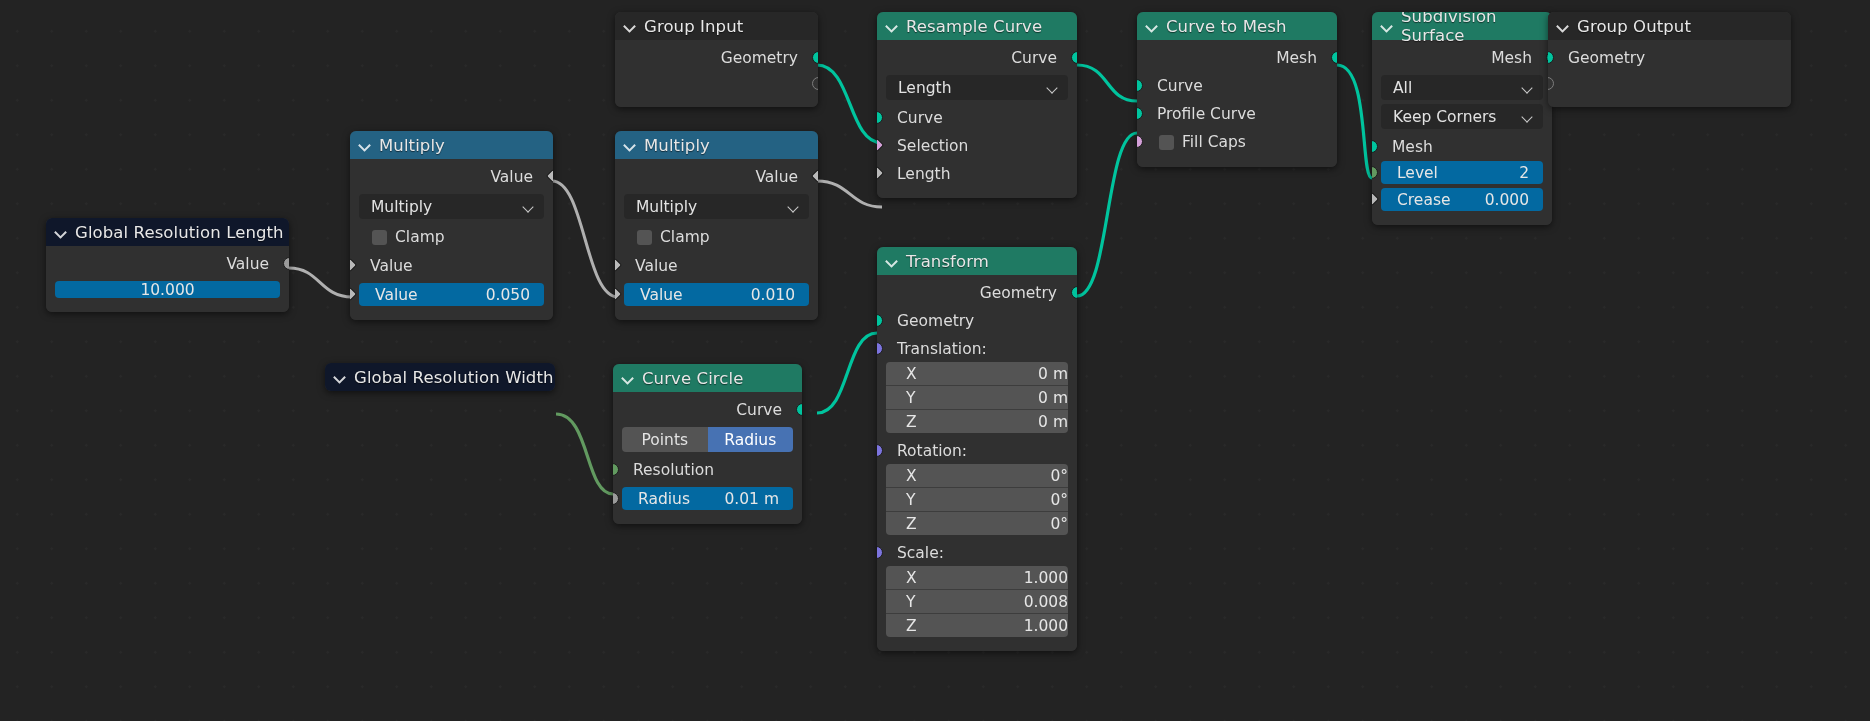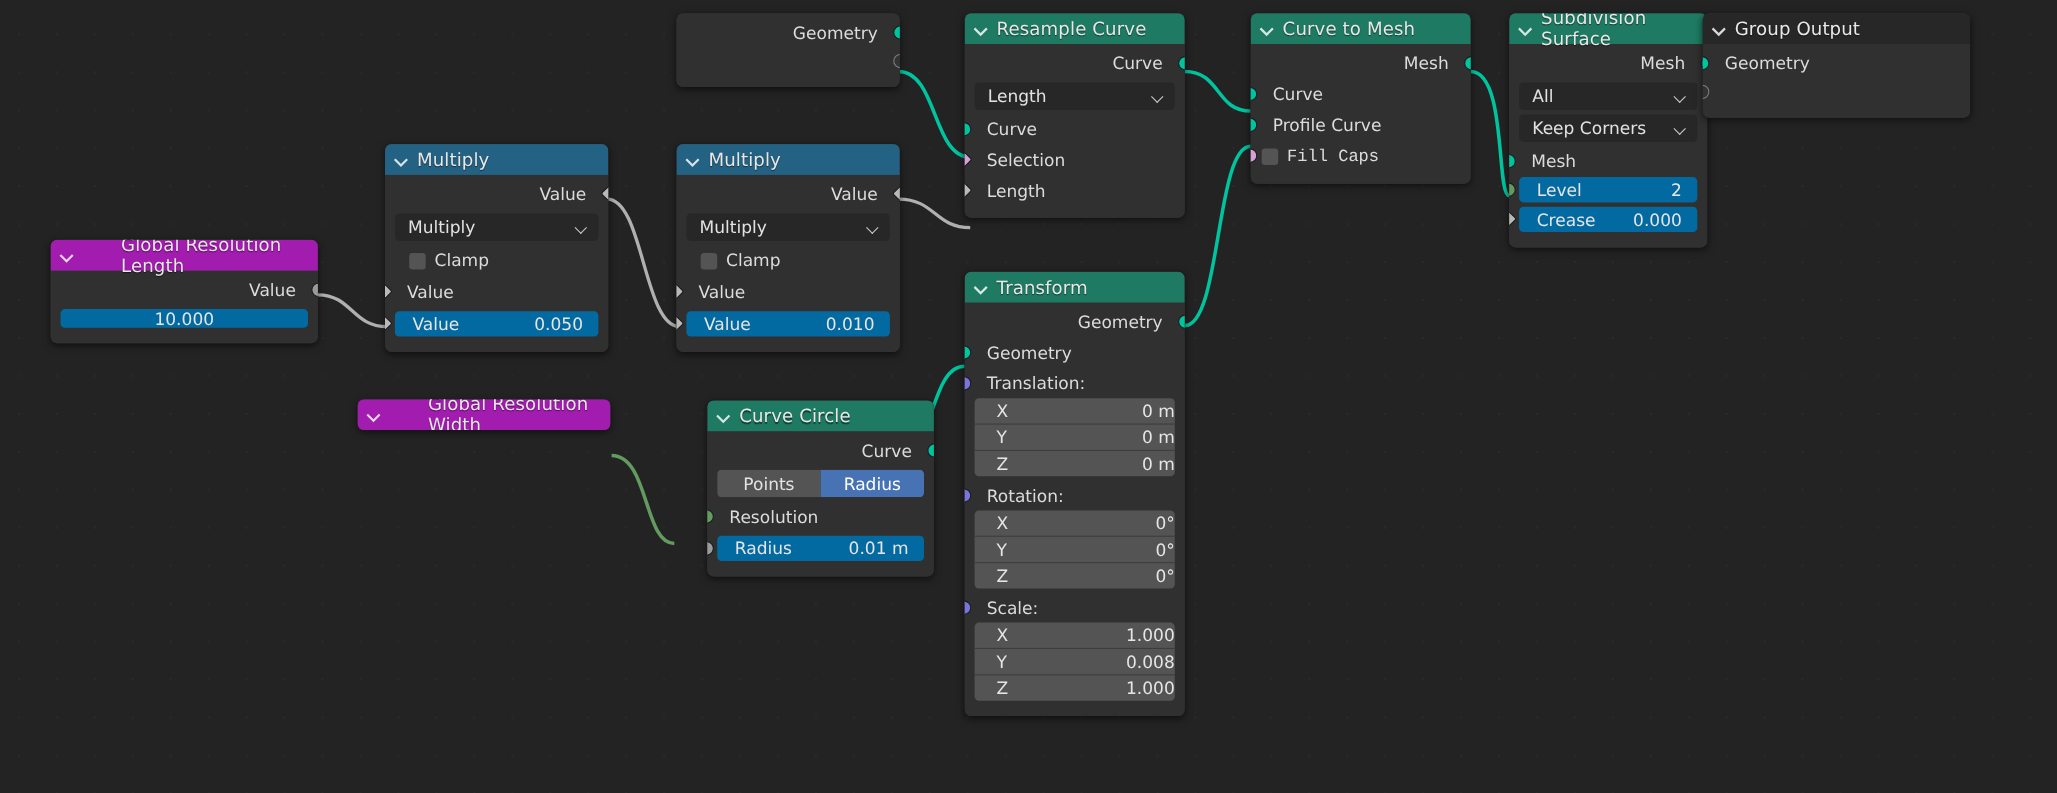--- a/index.html
+++ b/index.html
@@ -44,21 +44,21 @@
     display: flex;
     align-items: center;
     padding-left: 9px;
     font-size: 16.5px;
     color: #e8e8e8;
     text-shadow: 0 1px 1px rgba(0,0,0,0.55);
     letter-spacing: 0.1px;
   }
   .hdr-geo { background: #1f7a63; }
   .hdr-math { background: #246283; }
-  .hdr-input { background: #a21caf; gap: 35px; }
+  .hdr-input { background: #0f172a; }
   .hdr-grp { background: #272727; }
   .chev {
     width: 13px; height: 13px; margin-right: 7px; flex: 0 0 auto;
     display: inline-block; position: relative; top: -1px;
   }
   .chev:before {
     content: ""; position: absolute; left: 1px; top: 3px;
     width: 7px; height: 7px;
     border-right: 2px solid rgba(255,255,255,0.82);
     border-bottom: 2px solid rgba(255,255,255,0.82);
@@ -312,21 +312,21 @@
             <span class="lbl">Value</span>
             <span class="num">0.010</span>
           </div>
         </div>
         <div class="spacer"></div>
         <div class="spacer"></div>
       </div>
     </div>
   </div>
 
-  <div class="node" style="left:643px; top:364px; width:206px;">
+  <div class="node" style="left:613px; top:364px; width:189px;">
     <div class="node-inner">
       <div class="hdr hdr-geo">
         <span class="chev"></span>
         <span>Curve Circle</span>
       </div>
       <div class="body">
         <div class="spacer"></div>
         <div class="row out">
           <span class="sock geo right" style="top:4px;"></span>
           <span class="lbl-out">Curve</span>
@@ -350,20 +350,24 @@
           </div>
         </div>
         <div class="spacer"></div>
         <div class="spacer"></div>
       </div>
     </div>
   </div>
 
   <div class="node" style="left:615px; top:12px; width:203px;">
     <div class="node-inner">
+      <div class="hdr hdr-grp">
+        <span class="chev"></span>
+        <span>Group Input</span>
+      </div>
       <div class="body">
         <div class="spacer"></div>
         <div class="row out">
           <span class="sock geo right" style="top:4px;"></span>
           <span class="lbl-out">Geometry</span>
         </div>
         <div class="spacer"></div>
         <div class="row out" style="min-height:18px;">
           <span class="sock hollow right" style="top:2px;"></span>
         </div>
@@ -510,21 +514,21 @@
         <div class="row in">
           <span class="sock geo left" style="top:4px;"></span>
           <span>Curve</span>
         </div>
         <div class="spacer"></div>
         <div class="row in">
           <span class="sock geo left" style="top:4px;"></span>
           <span>Profile Curve</span>
         </div>
         <div class="spacer"></div>
-        <div class="checkrow" style="padding-left:10px;font-family:Liberation Mono, monospace;">
+        <div class="checkrow" style="padding-left:22px;">
           <span class="sock pink left" style="top:4px; left:-7px;"></span>
           <span class="checkbox"></span>
           <span>Fill Caps</span>
         </div>
         <div class="spacer"></div>
         <div class="spacer"></div>
       </div>
     </div>
   </div>
 

